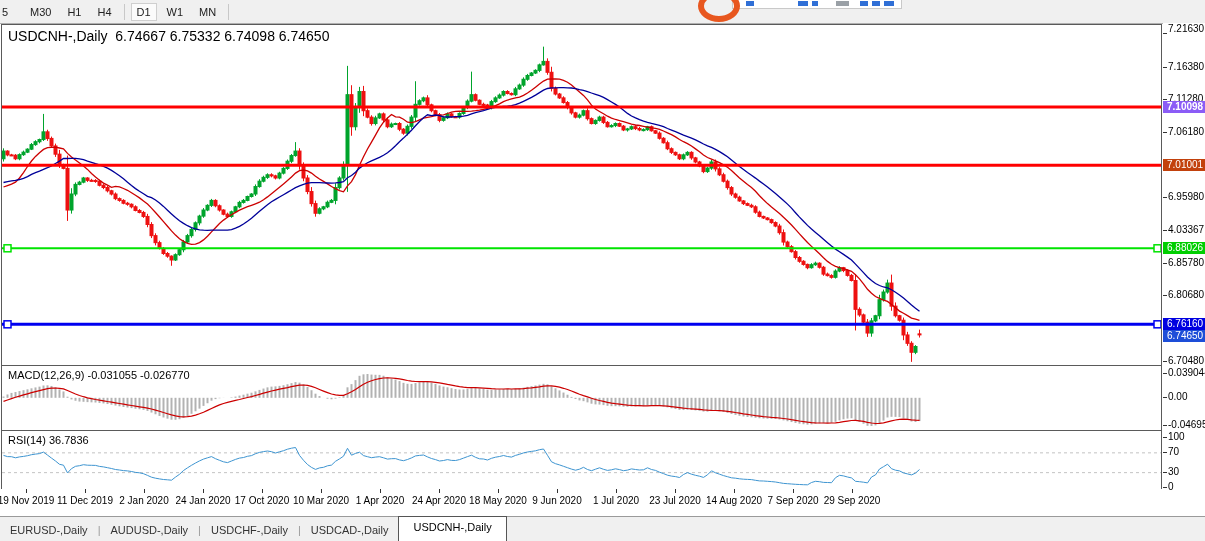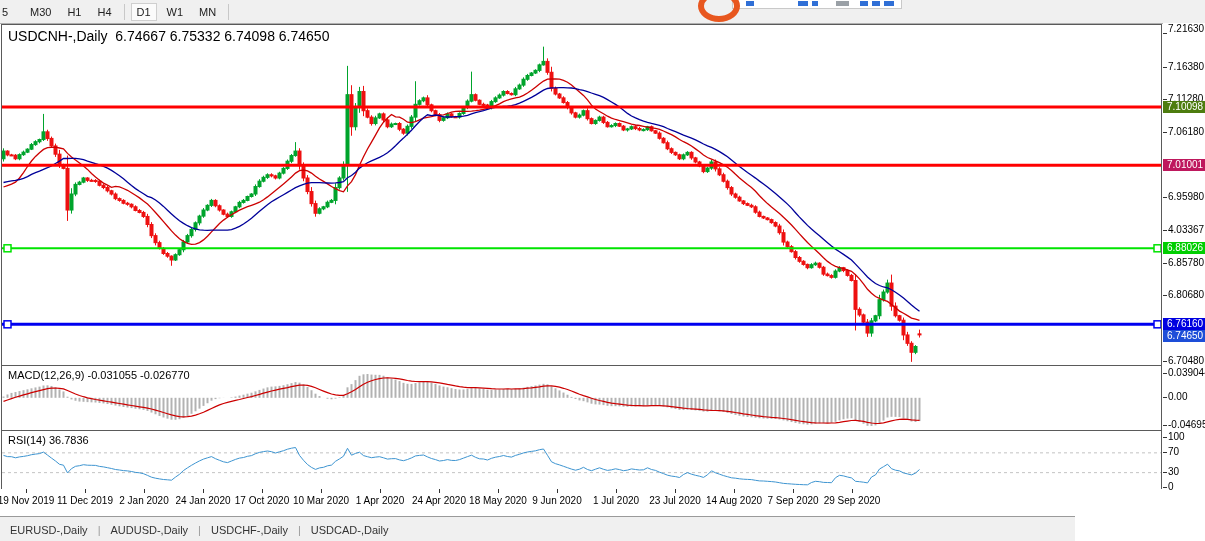--- a/index.html
+++ b/index.html
@@ -28,21 +28,21 @@
   .gutter{position:absolute;left:1163px;top:23px;width:42px;height:493px;background:#fff;overflow:hidden;}
   .g-tick{position:absolute;left:5px;font-size:10px;color:#000;white-space:nowrap;}
   .g-dash{position:absolute;left:0;width:4px;height:1px;background:#333;}
   .g-badge{position:absolute;left:0;width:42px;height:12px;font-size:10px;line-height:12px;color:#fff;
            padding-left:4px;box-sizing:border-box;white-space:nowrap;}
   
   .date-axis{position:absolute;left:1px;top:489px;width:1161px;height:26px;background:#fff;}
   .d-tick{position:absolute;top:0;width:1px;height:4px;background:#333;}
   .d-label{position:absolute;top:6px;font-size:10px;color:#000;white-space:nowrap;transform:translateX(-50%);}
   
-  .tabbar{position:absolute;left:0;top:516px;width:1075px;height:25px;background:#f0f0f0;
+  .tabbar{position:absolute;left:0;top:516px;width:1205px;height:25px;background:#f0f0f0;
           border-top:1px solid #9a9a9a;display:flex;align-items:center;}
   .tab{font-size:11px;color:#333;padding:4px 10px;white-space:nowrap;cursor:default;}
   .tab-sep{color:#999;font-size:11px;}
   .tab.active{background:#fff;border:1px solid #555;border-bottom:none;color:#000;
               padding:4px 14px;margin-top:-2px;height:17px;}
 </style>
 </head>
 <body>
 
 <div class="stage">
@@ -805,22 +805,22 @@
       <div class="g-dash" style="top: 174.339px;"></div>
       <div class="g-tick" style="top: 168.339px;">6.95980</div>
       <div class="g-dash" style="top: 207.015px;"></div>
       <div class="g-tick" style="top: 201.015px;">4.03367</div>
       <div class="g-dash" style="top: 239.69px;"></div>
       <div class="g-tick" style="top: 233.69px;">6.85780</div>
       <div class="g-dash" style="top: 272.366px;"></div>
       <div class="g-tick" style="top: 266.366px;">6.80680</div>
       <div class="g-dash" style="top: 337.717px;"></div>
       <div class="g-tick" style="top: 331.717px;">6.70480</div>
-      <div class="g-badge" style="top: 77.8857px; background: #4d7c0f;">7.10098</div>
-      <div class="g-badge" style="top: 136.17px; background: #be185d;">7.01001</div>
+      <div class="g-badge" style="top: 77.8857px; background: #8b5cf6; font-weight: bold;">7.10098</div>
+      <div class="g-badge" style="top: 136.17px; background: #c2410c;">7.01001</div>
       <div class="g-badge" style="top: 219.3px; background: rgb(0, 206, 0);">6.88026</div>
       <div class="g-badge" style="top: 295.325px; background: rgb(0, 0, 224);">6.76160</div>
       <div class="g-badge" style="top: 307.325px; background: #1d4ed8;">6.74650</div>
       <div class="g-dash" style="top: 350px;"></div>
       <div class="g-tick" style="top: 344px;">0.039044</div>
       <div class="g-dash" style="top: 373.797px;"></div>
       <div class="g-tick" style="top: 367.797px;">0.00</div>
       <div class="g-dash" style="top: 402px;"></div>
       <div class="g-tick" style="top: 396px;">-0.046955</div>
       <div class="g-dash" style="top: 414px;"></div>
@@ -867,14 +867,15 @@
     </div>
 
   <div class="tabbar">
     <span class="tab">EURUSD-,Daily</span>
     <span class="tab-sep">|</span>
     <span class="tab">AUDUSD-,Daily</span>
     <span class="tab-sep">|</span>
     <span class="tab">USDCHF-,Daily</span>
     <span class="tab-sep">|</span>
     <span class="tab">USDCAD-,Daily</span>
+    <span class="tab active">USDCNH-,Daily</span>
   </div>
 </div>
 
 </body></html>

